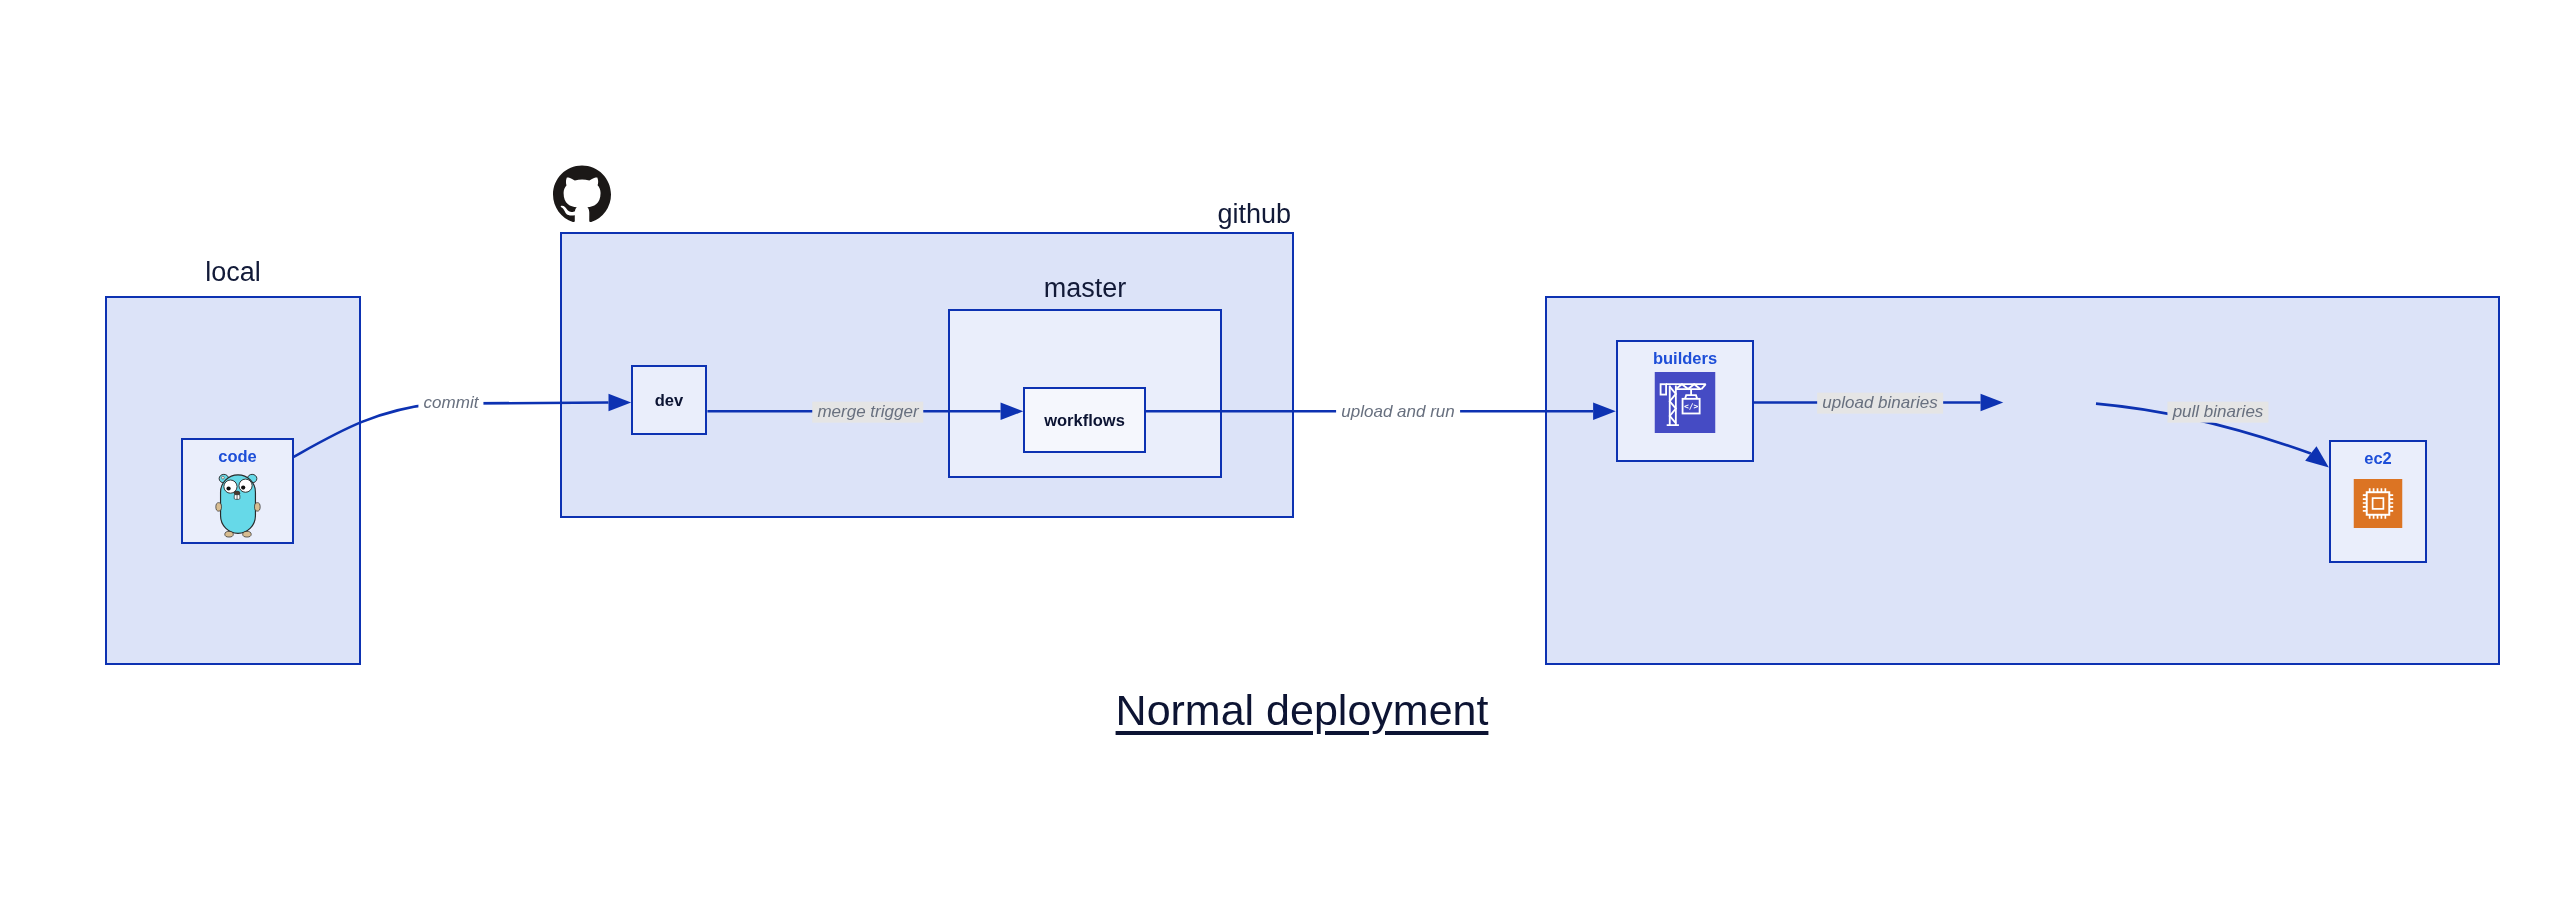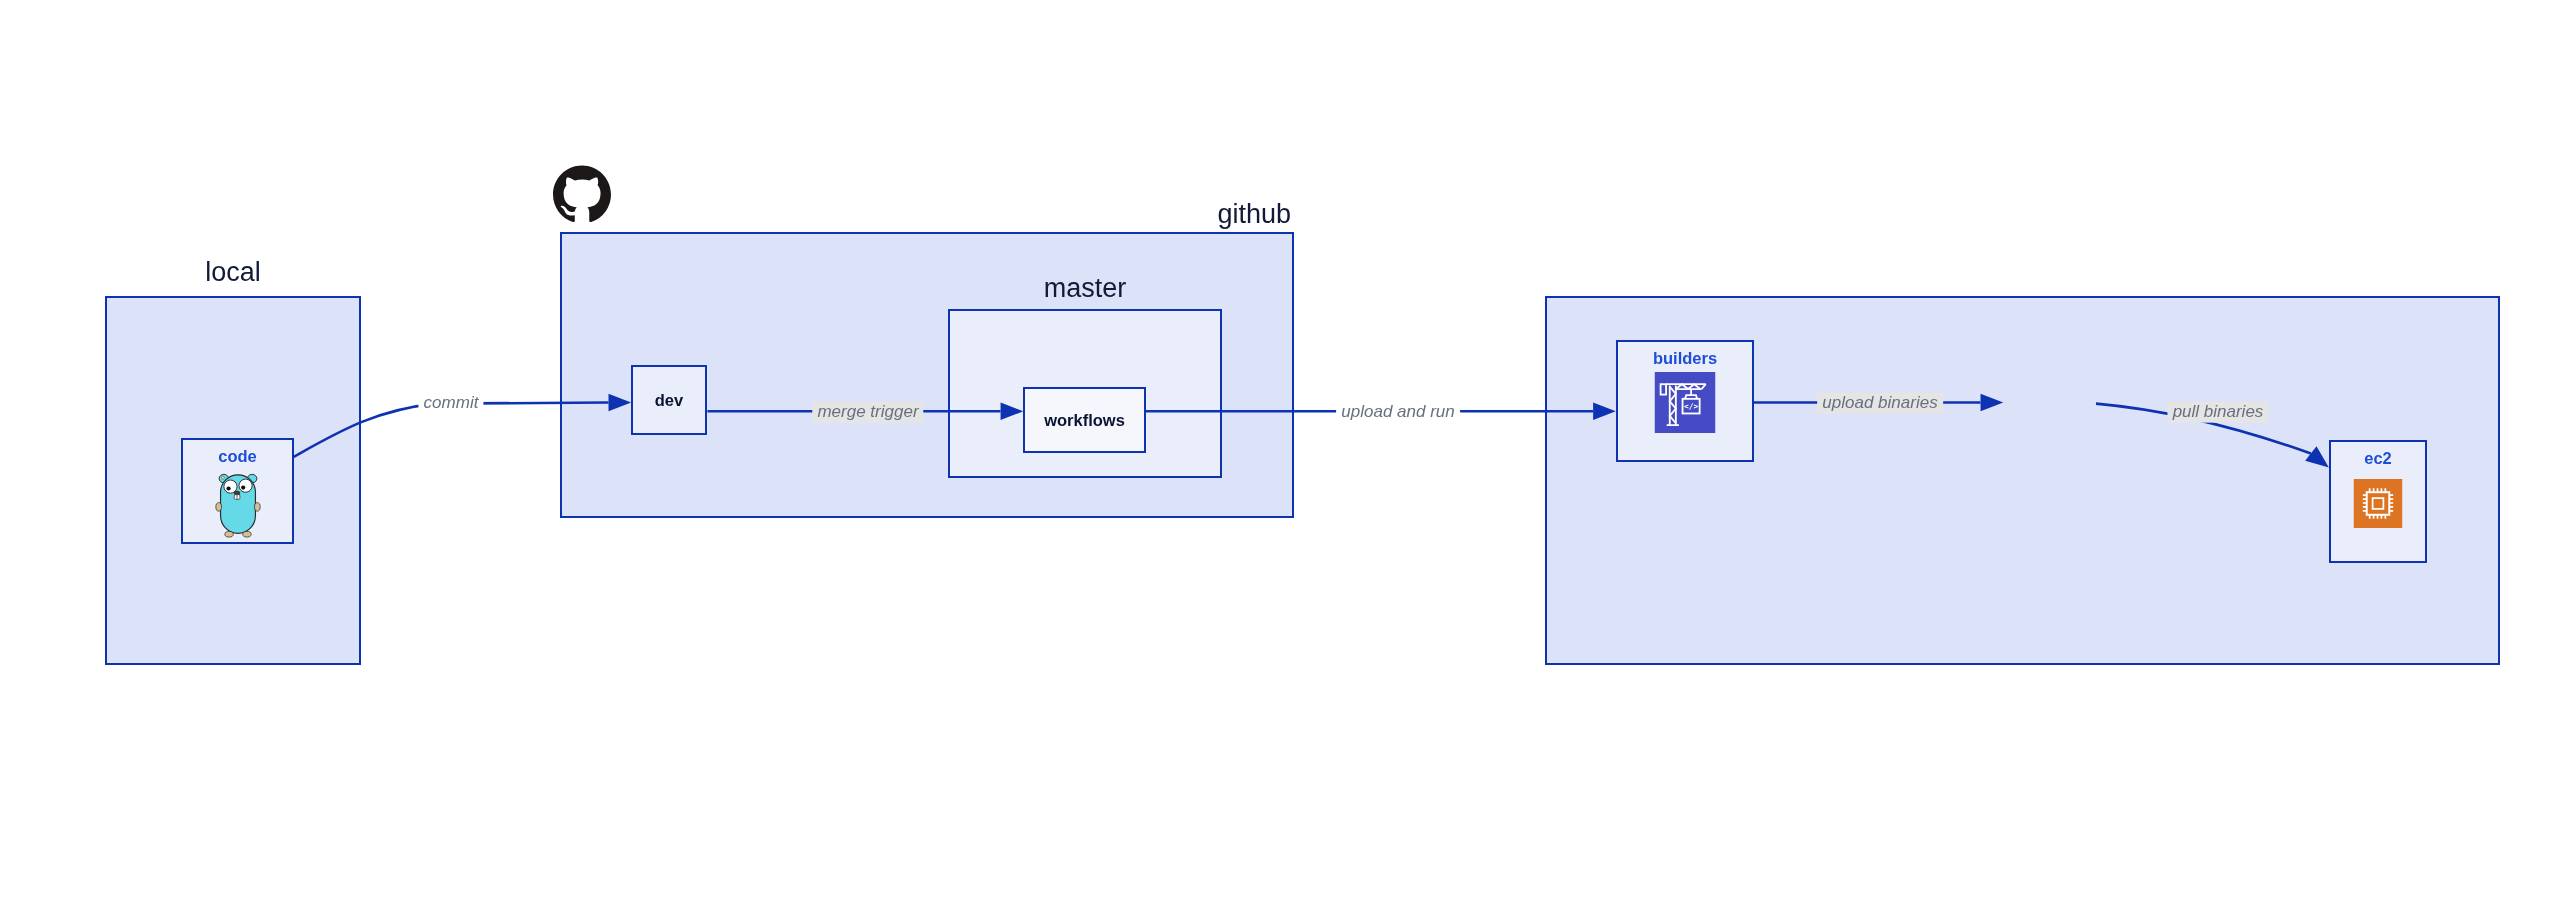--- a/index.html
+++ b/index.html
@@ -189,15 +189,16 @@
       <path stroke="#ffffff" stroke-width="3.5" fill="none" d="M33 19V27 M41 19V27 M49 19V27 M57 19V27 M65 19V27 M33 73V81 M41 73V81 M49 73V81 M57 73V81 M65 73V81 M19 33H27 M19 41H27 M19 49H27 M19 57H27 M19 65H27 M73 33H81 M73 41H81 M73 49H81 M73 57H81 M73 65H81"></path>
     </svg>
   </div>
 
   <div class="edge-label bg-white el-commit">commit</div>
   <div class="edge-label bg-container el-merge">merge trigger</div>
   <div class="edge-label bg-white el-upload-run">upload and run</div>
   <div class="edge-label bg-container el-upload-bin">upload binaries</div>
   <div class="edge-label bg-container el-pull">pull binaries</div>
 
+  <div class="diagram-title">Normal deployment</div>
 
 </div>
 
 
 </body></html>

